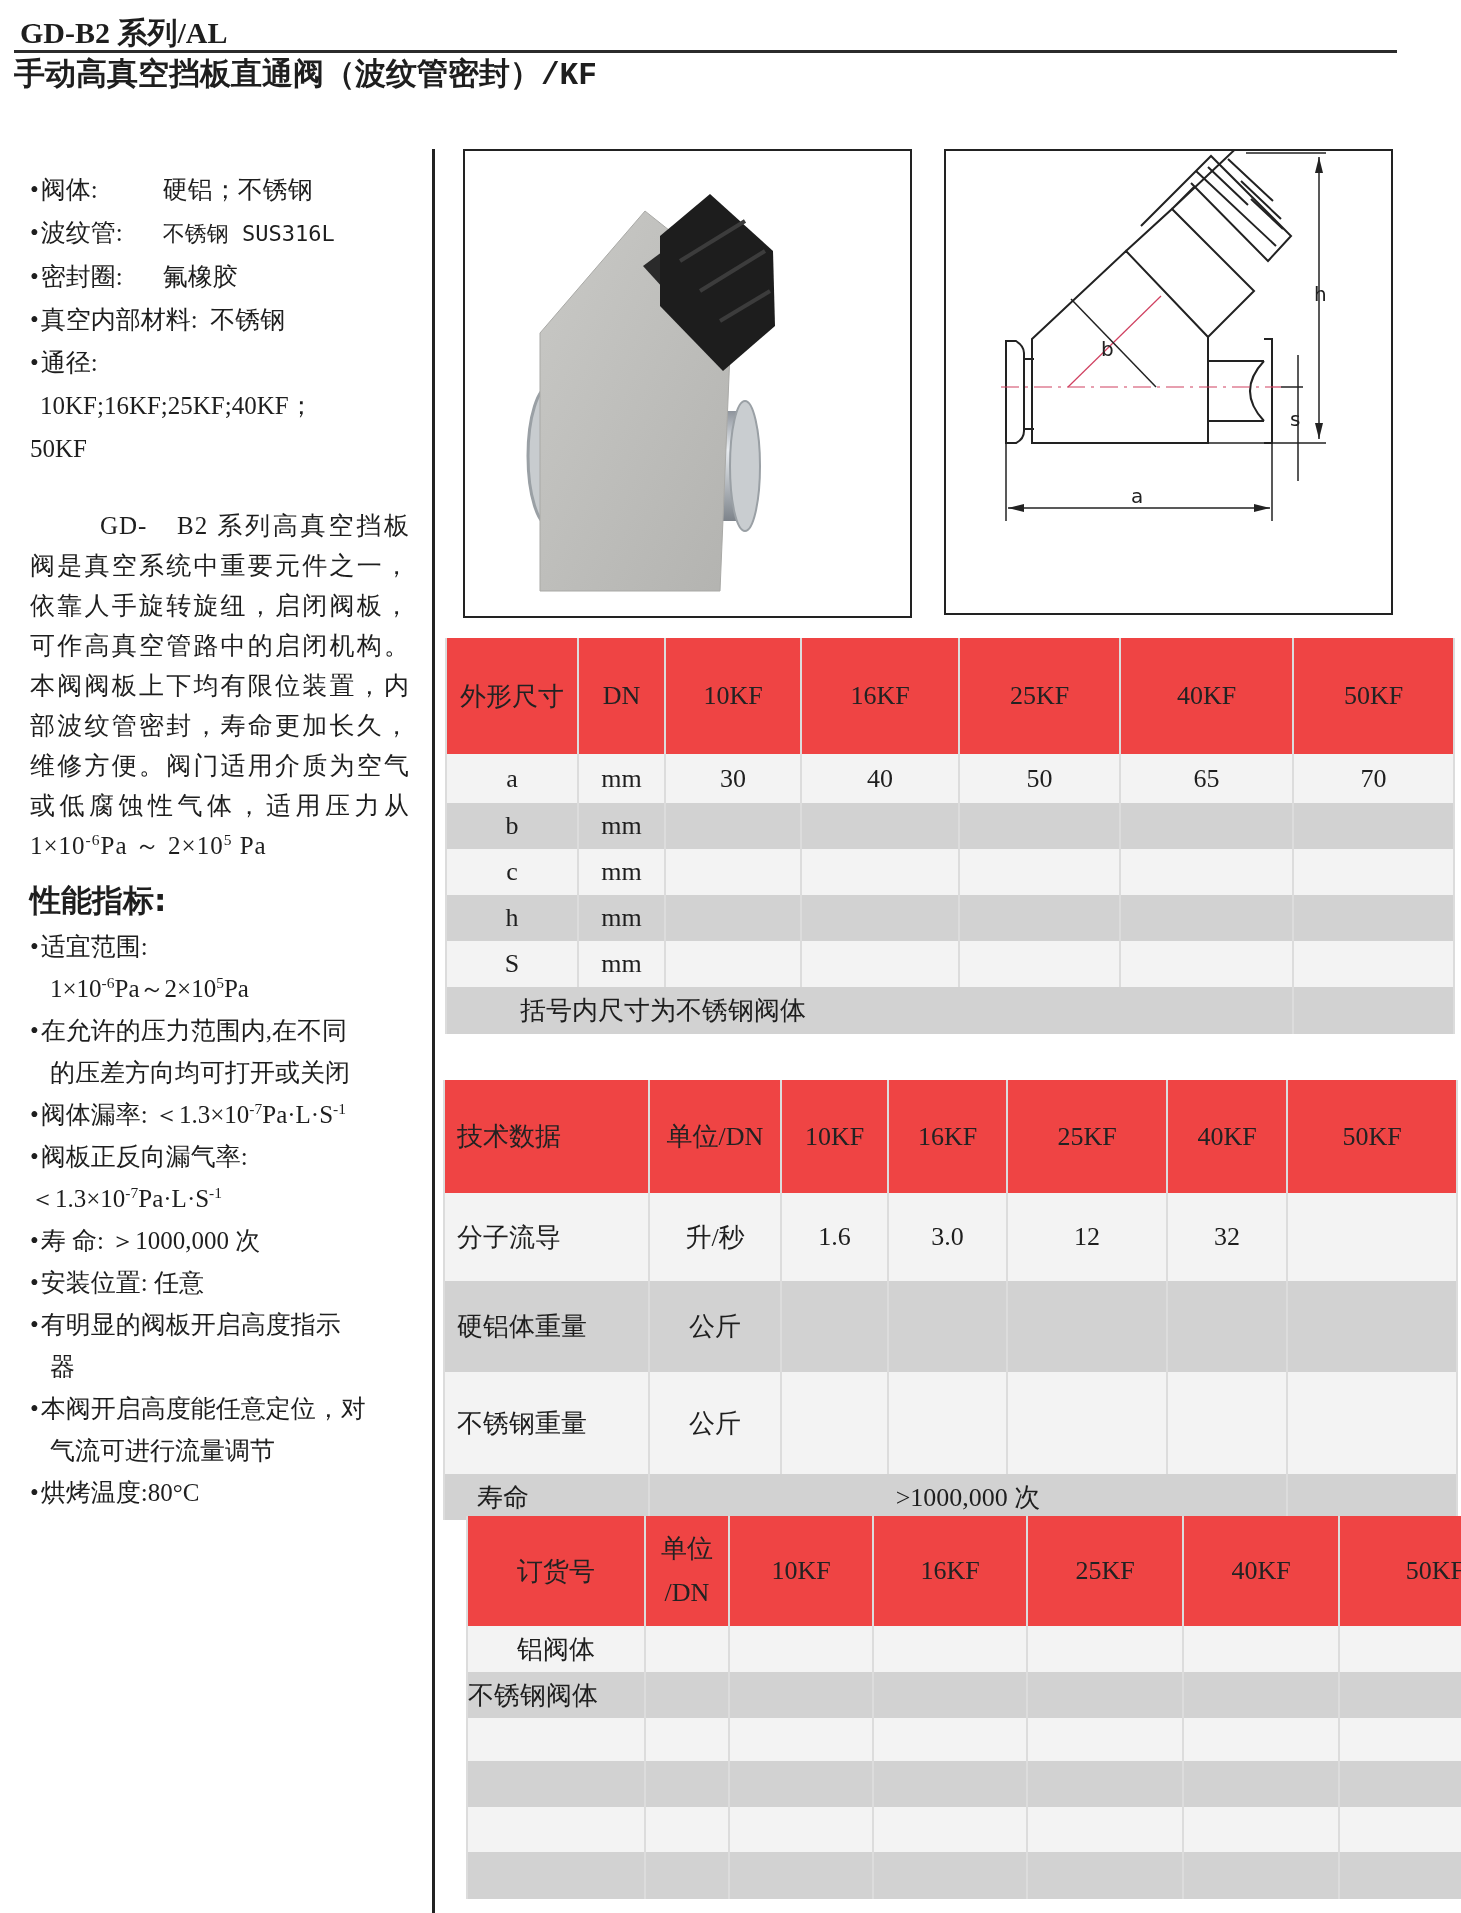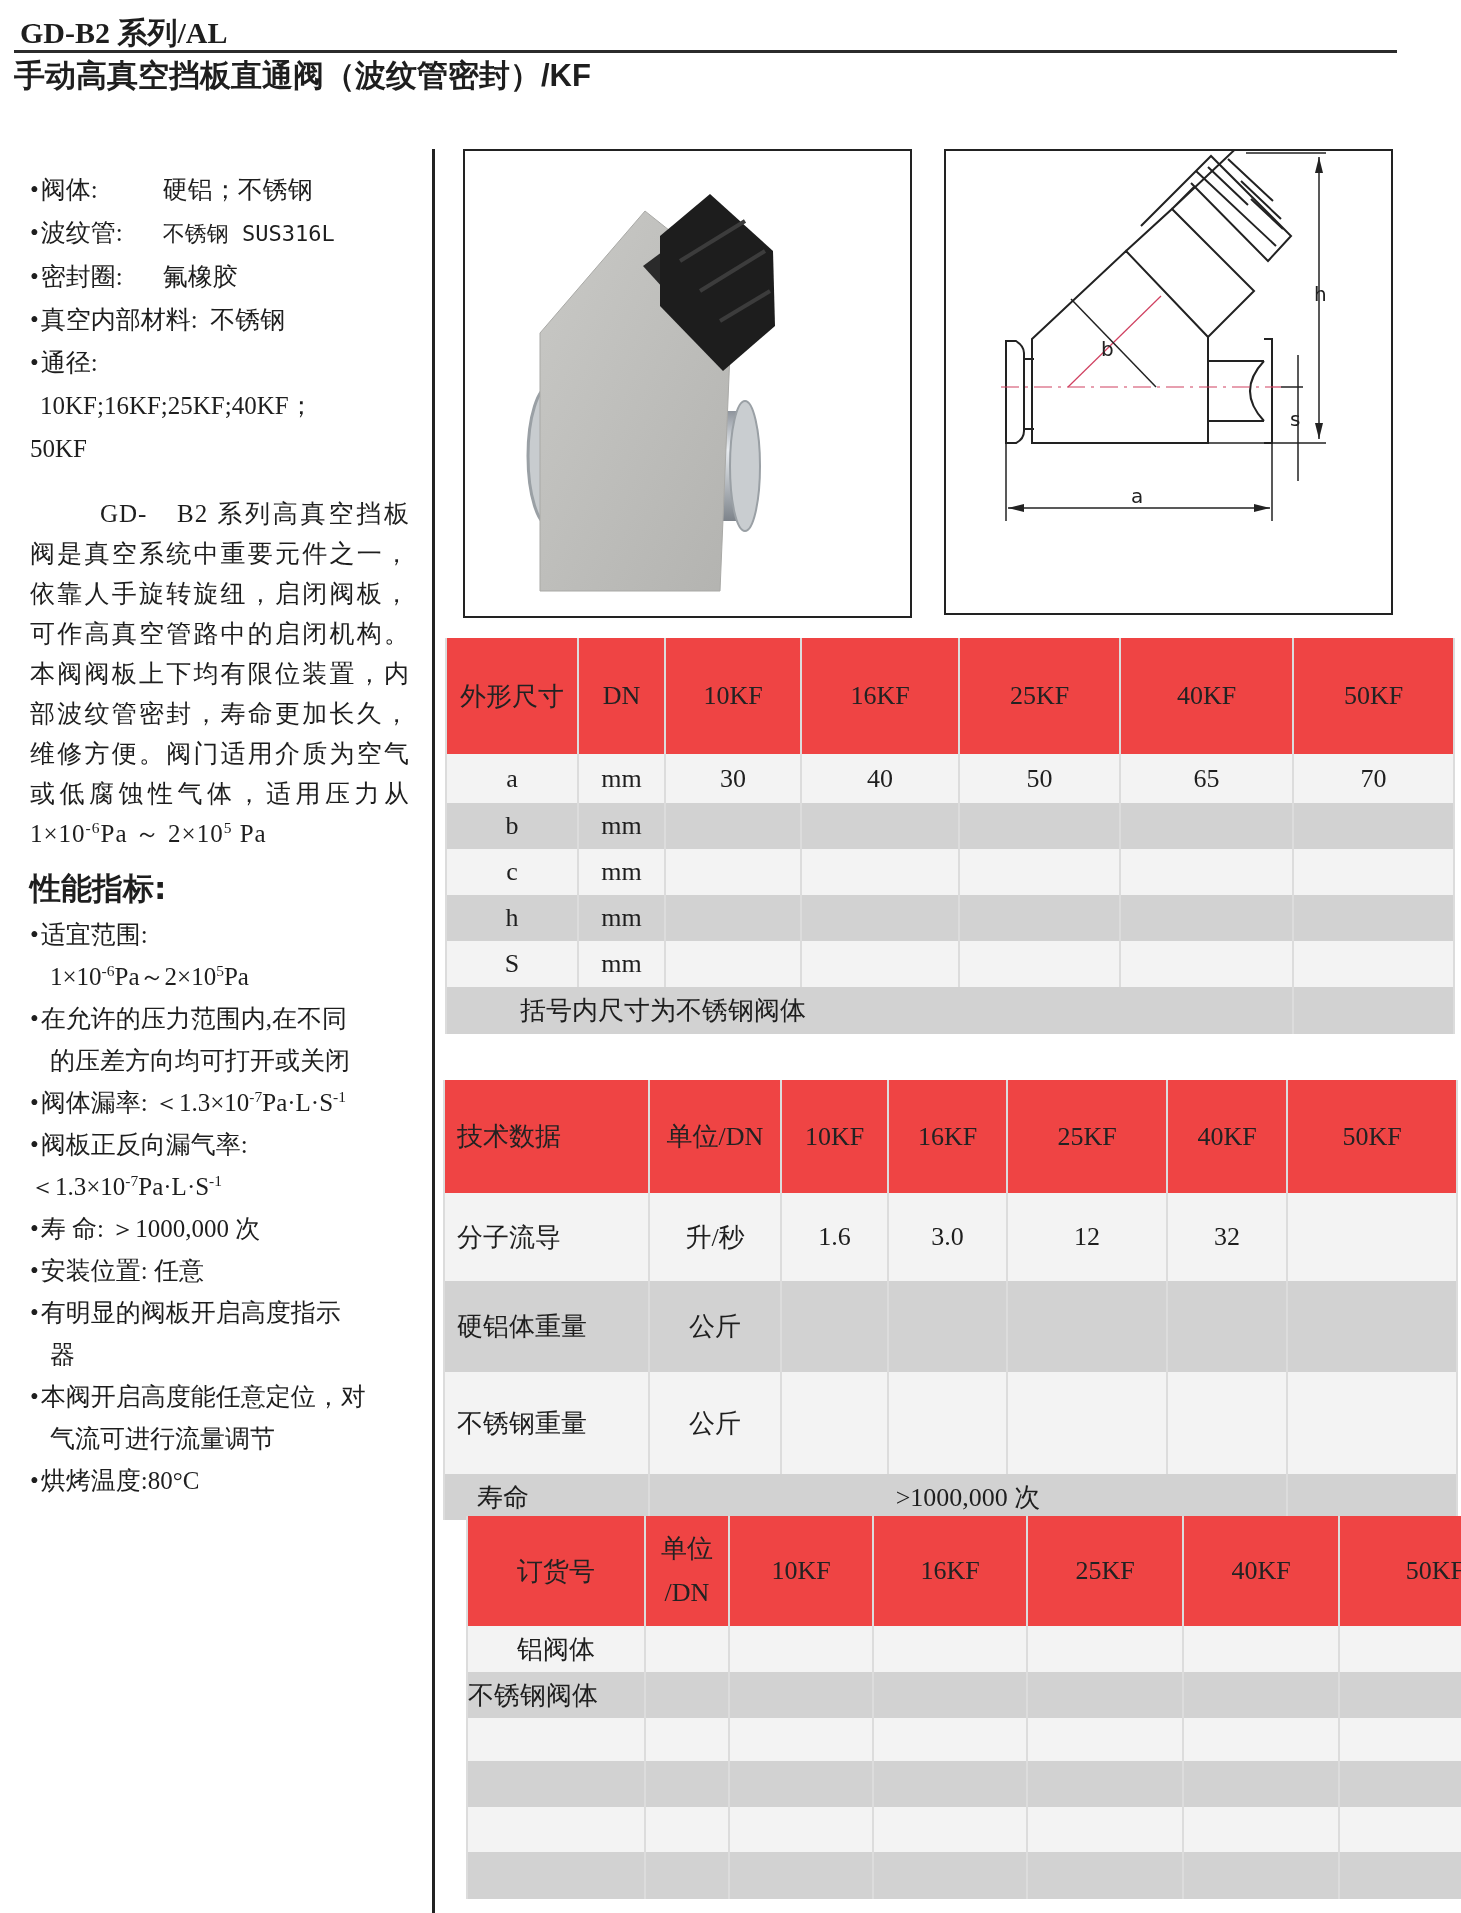--- a/index.html
+++ b/index.html
@@ -1,30 +1,30 @@
 <!DOCTYPE html>
 <html><head>
 <meta charset="utf-8">
 <style>
   html, body { margin:0; padding:0; background:#ffffff; }
   body { width:1461px; height:1913px; position:relative; overflow:hidden;
          font-family:"Liberation Serif","DejaVu Serif",serif; color:#1e1e1e; }
   .abs { position:absolute; }
   .title { left:20px; top:14px; font-size:30px; font-weight:bold; line-height:38px; white-space:nowrap; }
   .rule { left:14px; top:50px; width:1383px; height:3px; background:#2b2b2b; }
-  .subtitle { left:14px; top:56px; font-size:31px; font-weight:bold; line-height:40px; white-space:nowrap; font-family:Liberation Sans, sans-serif; }
+  .subtitle { left:14px; top:56px; font-size:31px; font-weight:bold; line-height:40px; white-space:nowrap; font-family:Liberation Mono, monospace; }
   .vdivider { left:432px; top:149px; width:3px; height:1764px; background:#222; }
 
   .left { left:30px; top:168px; width:380px; font-size:25px; line-height:43px; }
   .left .b { white-space:nowrap; }
   .left .bullet::before { content:"\2022"; margin-right:2px; }
   .left .tab1 { display:inline-block; width:122px; }
   .left .tab2 { display:inline-block; width:122px; }
   .left .indent { padding-left:10px; }
-  .left .para { margin-top:24px; line-height:40px; text-align:justify; letter-spacing:1px; }
+  .left .para { margin-top:36px; line-height:40px; text-align:justify; letter-spacing:1px; }
   .left .para .first { padding-left:70px; }
   .left h3 { margin:12px 0 4px 0; font-size:31px; font-weight:bold; line-height:44px; font-family:"DejaVu Sans","Liberation Sans",sans-serif; }
   .left .perf { line-height:42px; }
   .left .perf .cont { padding-left:20px; display:block; }
   sup { font-size:62%; line-height:0; vertical-align:super; }
 
   .box { border:2.5px solid #222; box-sizing:border-box; background:#fff; }
   .photo { left:463px; top:149px; width:449px; height:469px; }
   .drawing { left:944px; top:149px; width:449px; height:466px; }
 

